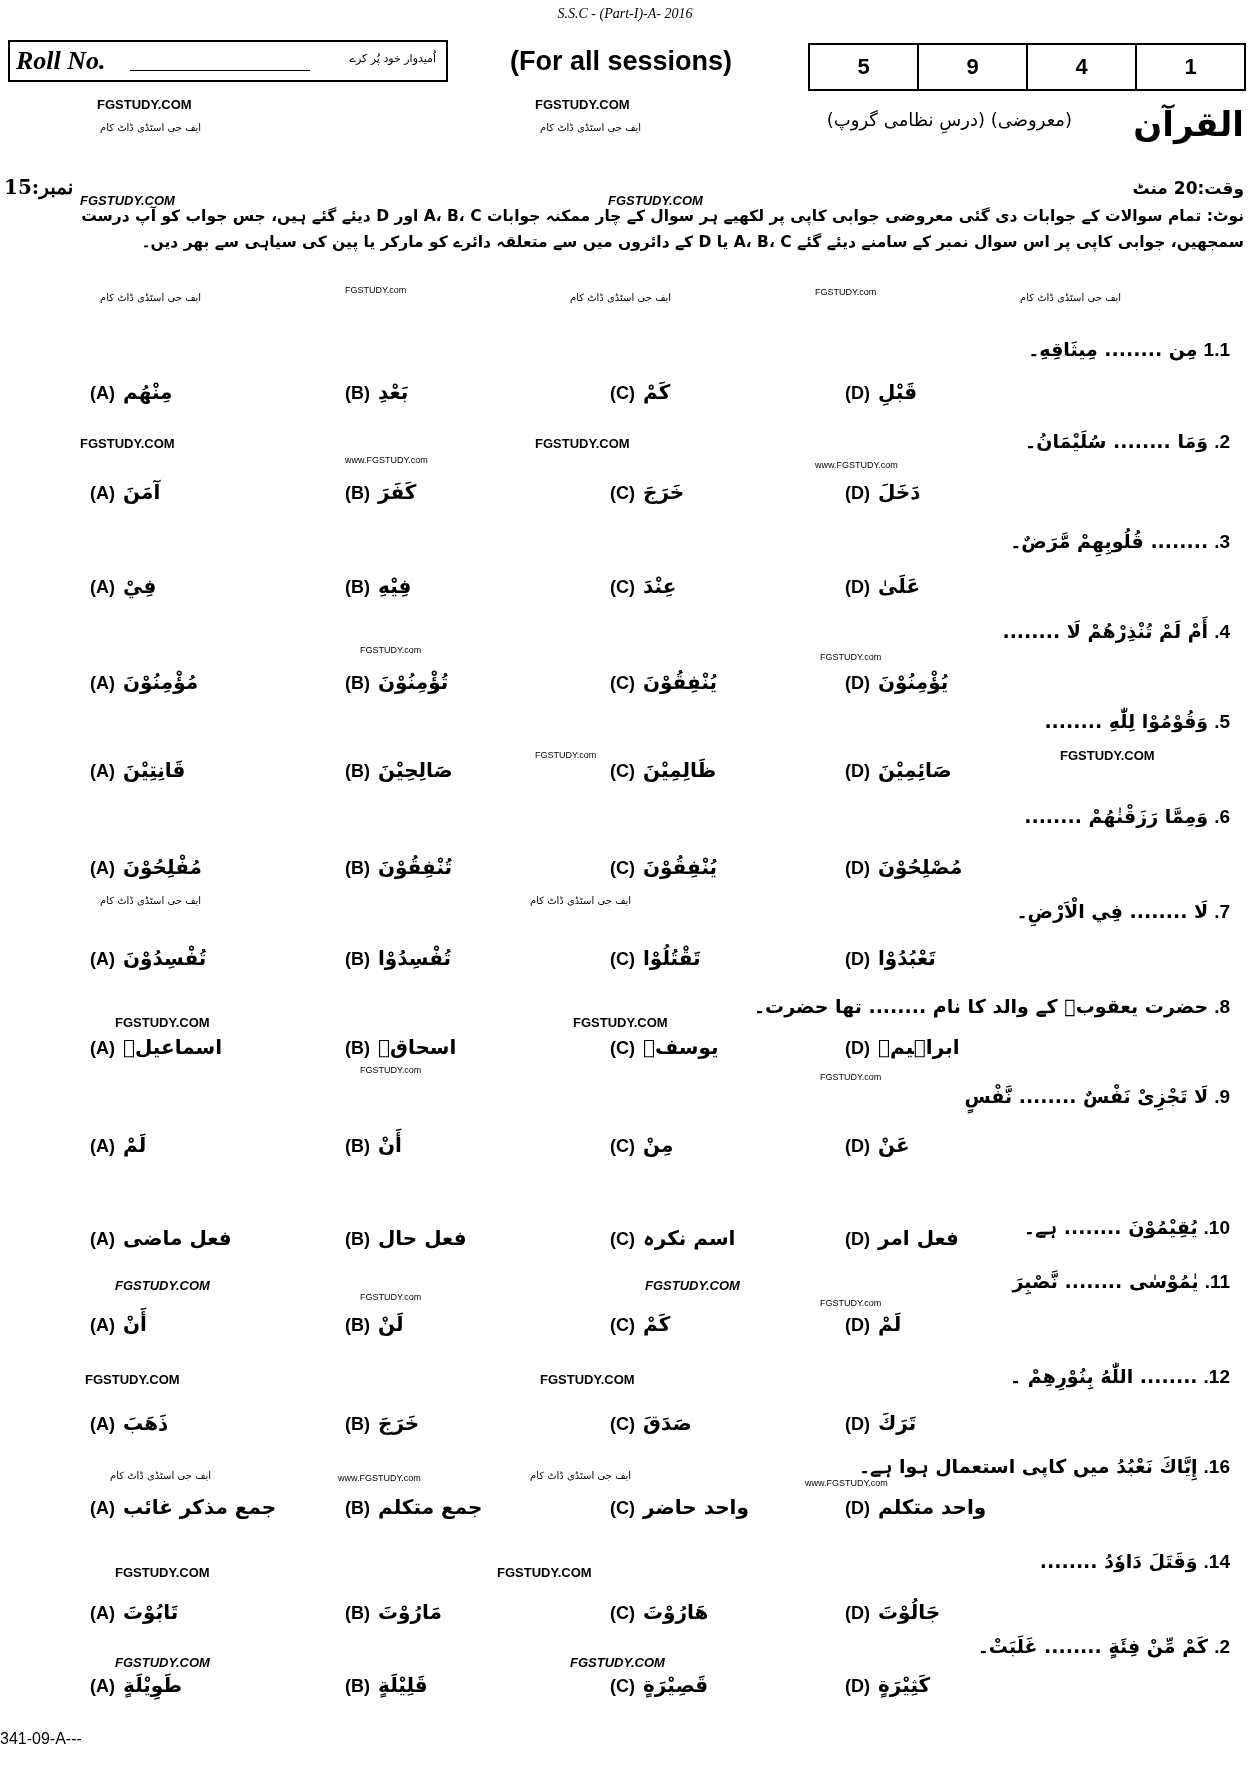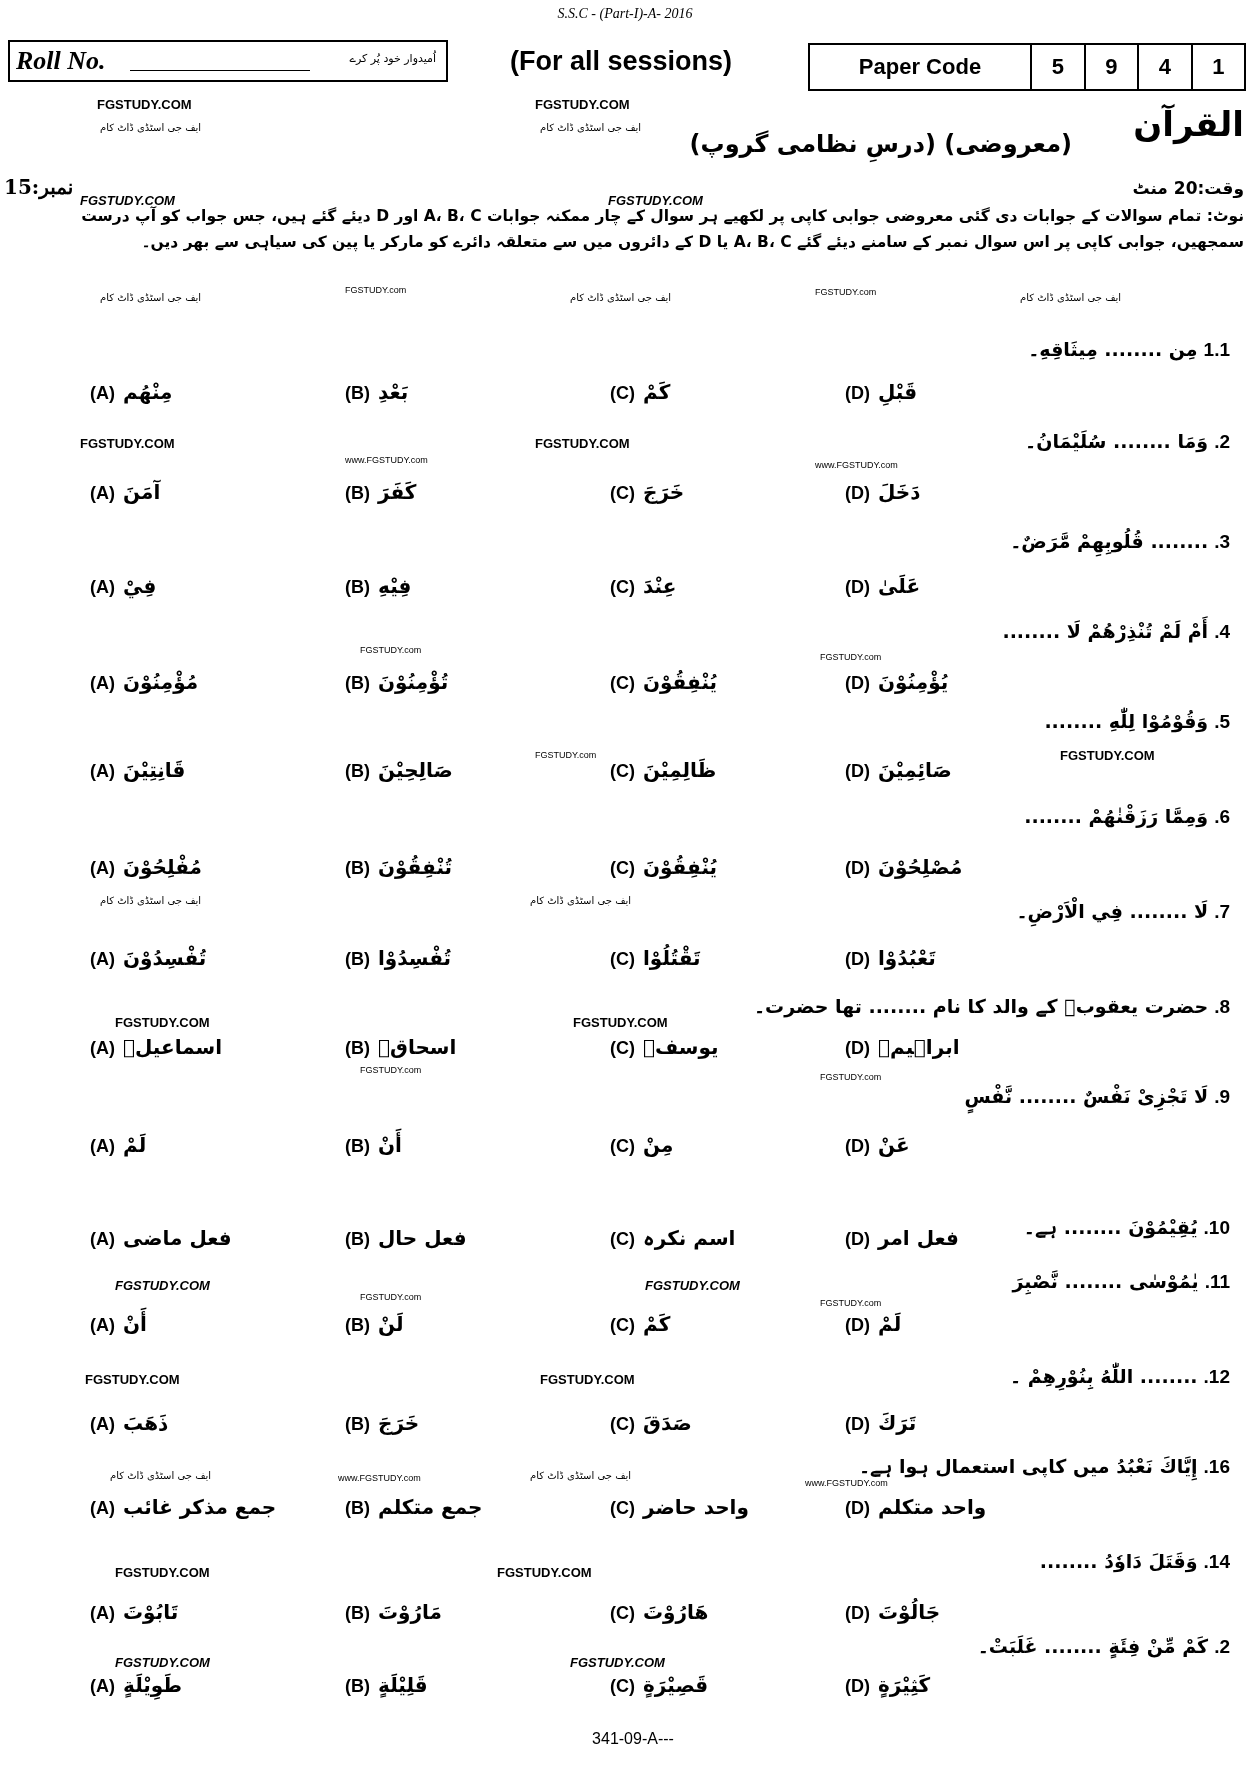--- a/index.html
+++ b/index.html
@@ -13,45 +13,44 @@
   .sessions { left:510px; top:46px; font-family:Liberation Sans, sans-serif; font-weight:bold; font-size:27px; }
   .code-box { left:808px; top:43px; width:438px; height:48px; border:2px solid #000; box-sizing:border-box; display:flex; }
   .code-label { width:220px; border-right:2px solid #000; display:flex; align-items:center; justify-content:center; font-family:"Liberation Sans", sans-serif; font-weight:bold; font-size:22px; }
   .code-digit { flex:1; border-right:2px solid #000; display:flex; align-items:center; justify-content:center; font-family:"Liberation Sans", sans-serif; font-weight:bold; font-size:22px; }
   .code-digit:last-child { border-right:none; }
   .wm { font-family:"Liberation Sans", sans-serif; font-weight:bold; font-size:13px; }
   .wm-i { font-family:"Liberation Sans", sans-serif; font-weight:bold; font-style:italic; font-size:13px; }
   .wm-s { font-family:"Liberation Sans", sans-serif; font-size:9px; }
   .wm-u { font-size:10px; direction:rtl; }
   .title-ar { right:6px; top:104px; direction:rtl; font-weight:bold; font-size:34px; }
-  .subtitle-ar { right:178px; top:130px; direction:rtl; font-size:24px; font-weight:bold; }
+  .subtitle-ar { right:178px; top:109px; direction:rtl; font-size:18px; font-weight:normal; }
   .marks { left:4px; top:175px; direction:rtl; font-weight:bold; font-size:20px; font-family:"DejaVu Serif", serif; }
   .time { right:6px; top:178px; direction:rtl; font-weight:bold; font-size:17px; }
   .note { right:6px; top:203px; width:1230px; direction:rtl; font-size:15.5px; font-weight:bold; line-height:26px; text-align:right; }
   .q { right:20px; direction:rtl; font-weight:bold; font-size:19px; white-space:nowrap; }
   .opt { direction:ltr; font-weight:bold; font-size:20px; white-space:nowrap; display:flex; align-items:baseline; gap:8px; }
   .opt .lbl { font-family:"Liberation Sans", sans-serif; font-weight:bold; font-size:18px; }
   .opt .txt { direction:rtl; }
-  .footer { left:0; right:0; top:1730px; text-align:center; font-family:"Liberation Sans", sans-serif; font-size:16px;margin-left:16px; }
+  .footer { left:0; right:0; top:1730px; text-align:left; font-family:"Liberation Sans", sans-serif; font-size:16px; }
 </style>
 </head>
 <body>
 
 <div class="abs top-code">S.S.C - (Part-I)-A- 2016</div>
 
 <div class="abs roll-box">
   <span class="abs roll-label">Roll No.</span>
   <span class="abs roll-line"></span>
   <span class="abs roll-urdu">اُمیدوار خود پُر کرے</span>
 </div>
 
 <div class="abs sessions">(For all sessions)</div>
 
 <div class="abs code-box">
-  <div class="code-label">Paper Code</div>
   <div class="code-digit">5</div>
   <div class="code-digit">9</div>
   <div class="code-digit">4</div>
   <div class="code-digit">1</div>
 </div>
 
 <div class="abs wm" style="left:97px;top:97px;">FGSTUDY.COM</div>
 <div class="abs wm-u" style="left:100px;top:122px;">ایف جی اسٹڈی ڈاٹ کام</div>
 <div class="abs wm" style="left:535px;top:97px;">FGSTUDY.COM</div>
 <div class="abs wm-u" style="left:540px;top:122px;">ایف جی اسٹڈی ڈاٹ کام</div>

